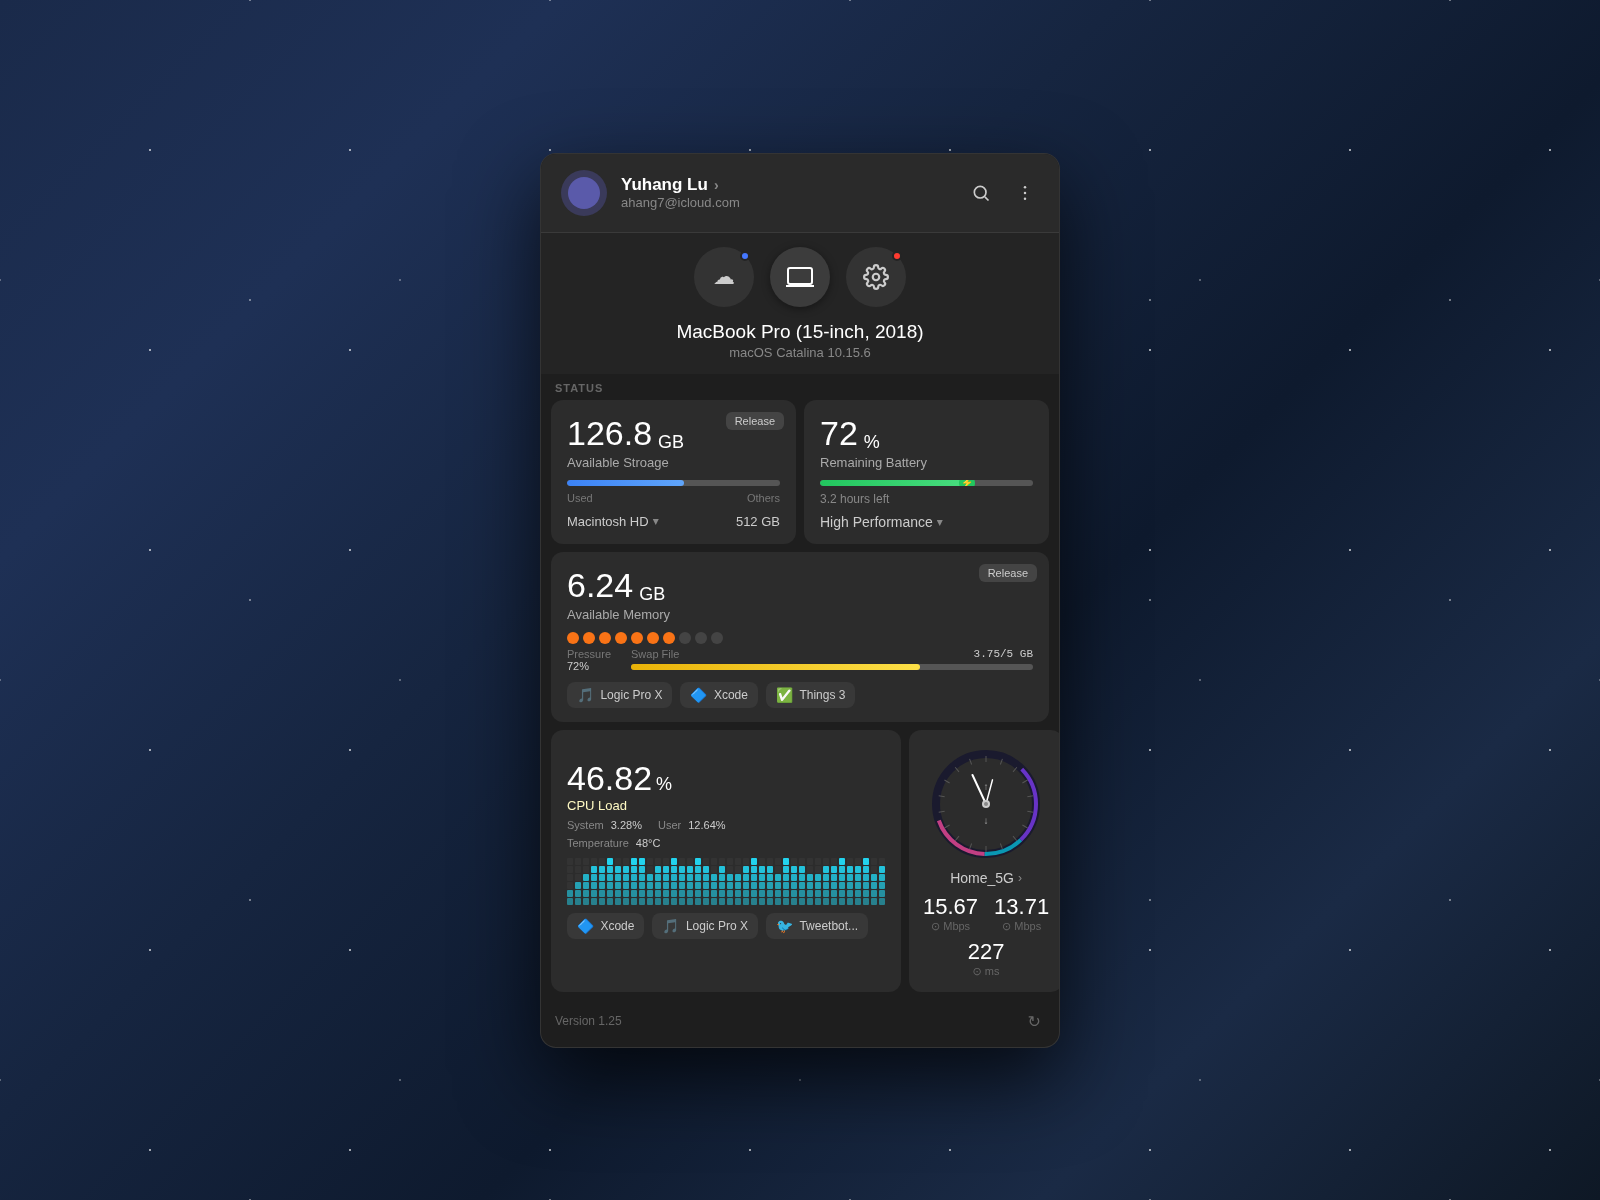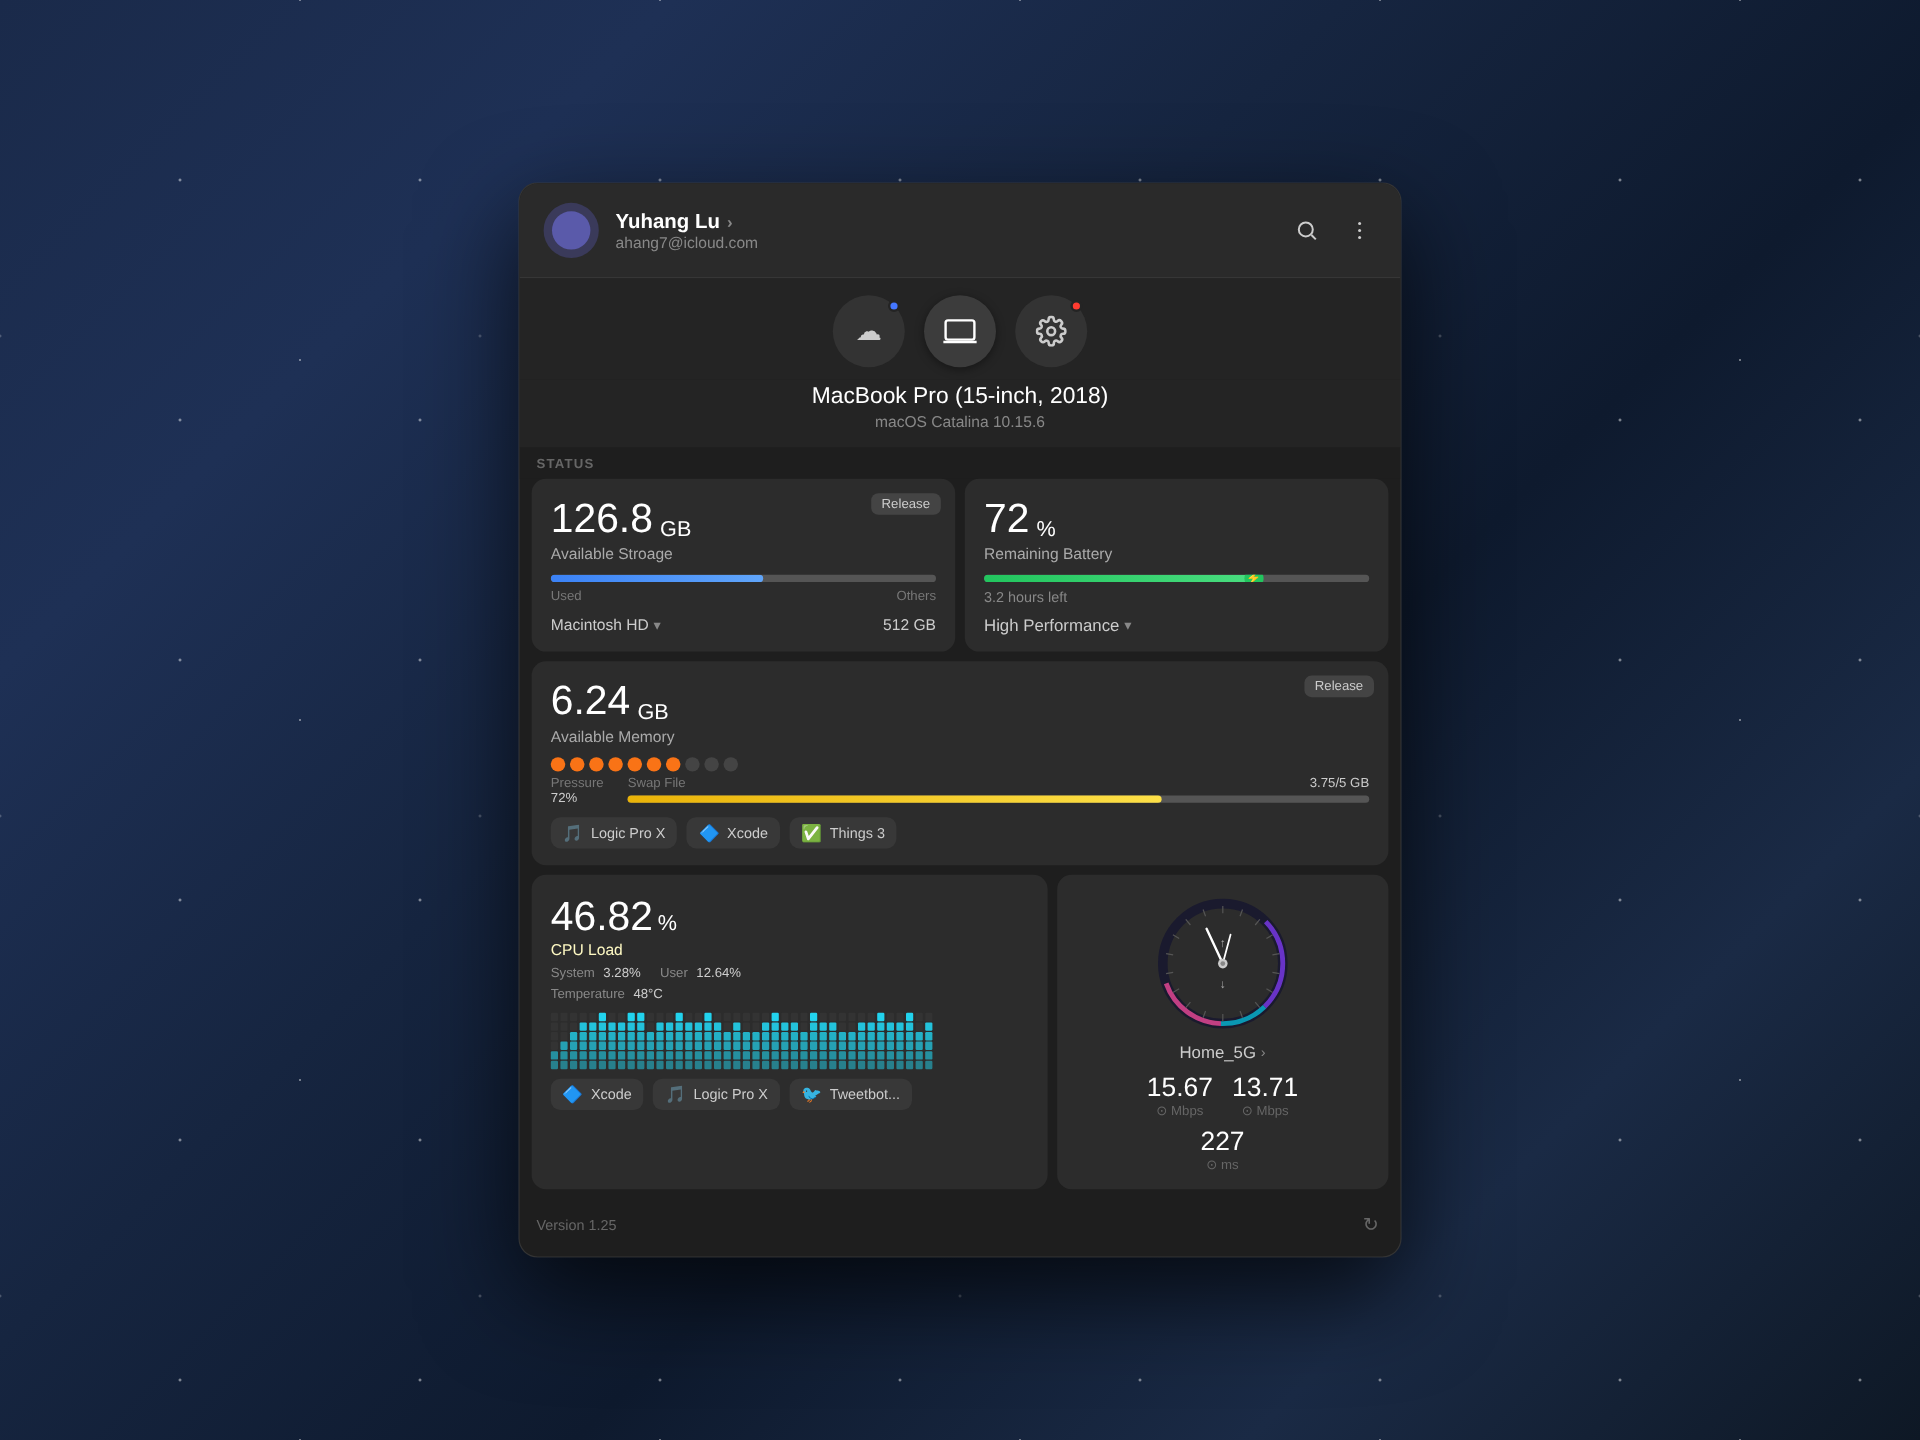--- a/index.html
+++ b/index.html
@@ -17,21 +17,21 @@
       position: absolute; top: 0; left: 0; width: 100%; height: 100%;
       background-image: radial-gradient(circle, rgba(255,255,255,0.6) 1px, transparent 1px),
                         radial-gradient(circle, rgba(255,255,255,0.4) 1px, transparent 1px),
                         radial-gradient(circle, rgba(255,255,255,0.3) 1px, transparent 1px);
       background-size: 200px 200px, 300px 300px, 400px 400px;
       background-position: 50px 50px, 100px 150px, 200px 80px;
       pointer-events: none;
     }
     .panel {
       position: relative;
-      width: 736px;
+      width: 520px;
       background: #1e1e1e;
       border-radius: 16px;
       overflow: hidden;
       box-shadow: 0 30px 80px rgba(0,0,0,0.7);
       border: 1px solid rgba(255,255,255,0.1);
     }
     
     .header {
       background: #2a2a2a;
       padding: 16px 20px;
@@ -202,38 +202,38 @@
     .swap-bar-wrap { flex: 1; }
     .swap-bar {
       height: 6px; border-radius: 3px; background: #555; margin-bottom: 2px;
     }
     .swap-bar-fill {
       height: 100%; width: 72%;
       background: linear-gradient(to right, #eab308, #fde047);
       border-radius: 3px;
     }
     .swap-label { font-size: 11px; color: #777; }
-    .swap-val { font-size: 11px; color: #ccc; }
+    .swap-val { font-size: 11px; color: #ccc; font-family: Liberation Mono, monospace; }
     .app-tags { display: flex; gap: 8px; margin-top: 10px; }
     .app-tag {
       background: #383838;
       border-radius: 8px;
       padding: 5px 10px;
       font-size: 12px; color: #ccc;
       display: flex; align-items: center; gap: 6px;
       cursor: pointer;
     }
     
     .bottom-row {
       display: flex; gap: 8px; padding: 0 10px 8px;
     }
     .cpu-card {
       background: #2c2c2c;
       border-radius: 12px;
-      padding: 16px 16px;
+      padding: 29px 16px;
       flex: 1.6;
     }
     .cpu-value { font-size: 34px; font-weight: 300; color: #fff; display: flex; align-items: baseline; gap: 4px; }
     .cpu-pct { font-size: 18px; font-weight: 400; }
     .cpu-label { font-size: 13px; color: #fef9c3; margin-bottom: 6px; }
     .cpu-bars {
       display: flex; align-items: flex-end; gap: 2px; height: 50px;
     }
     .cpu-bar-col {
       display: flex; flex-direction: column; align-items: center; gap: 1px;

